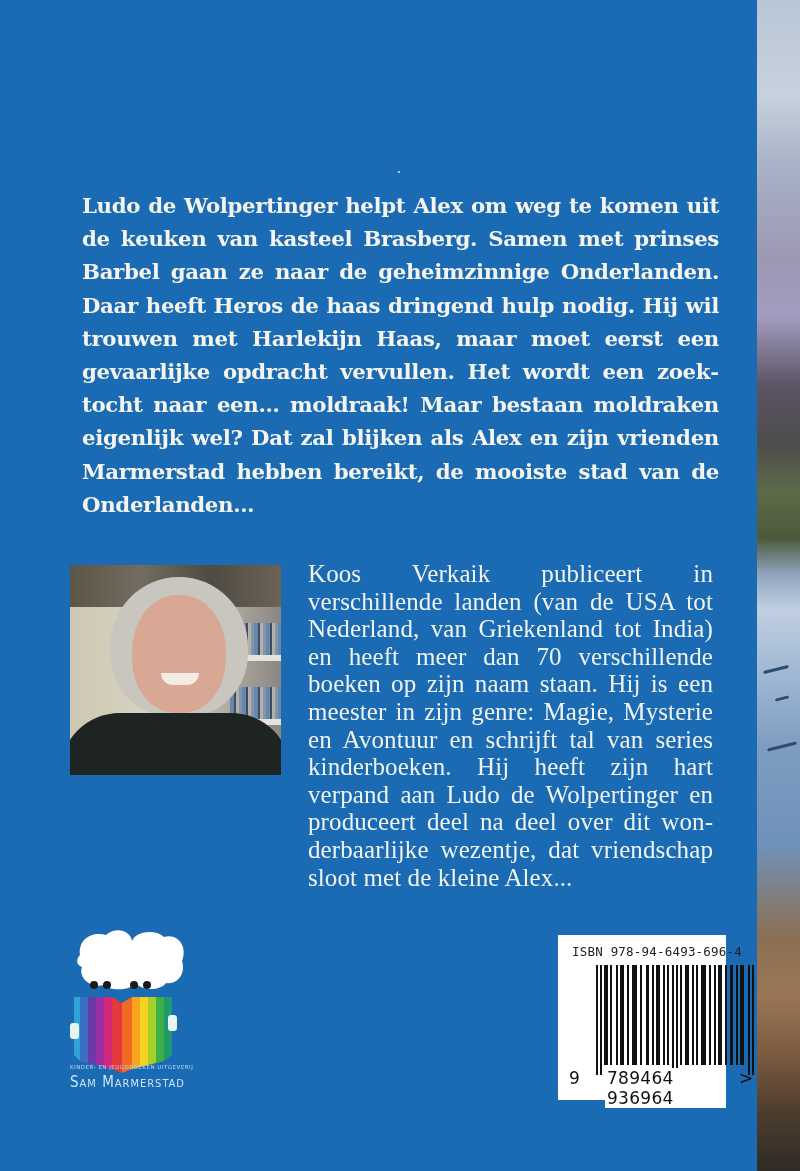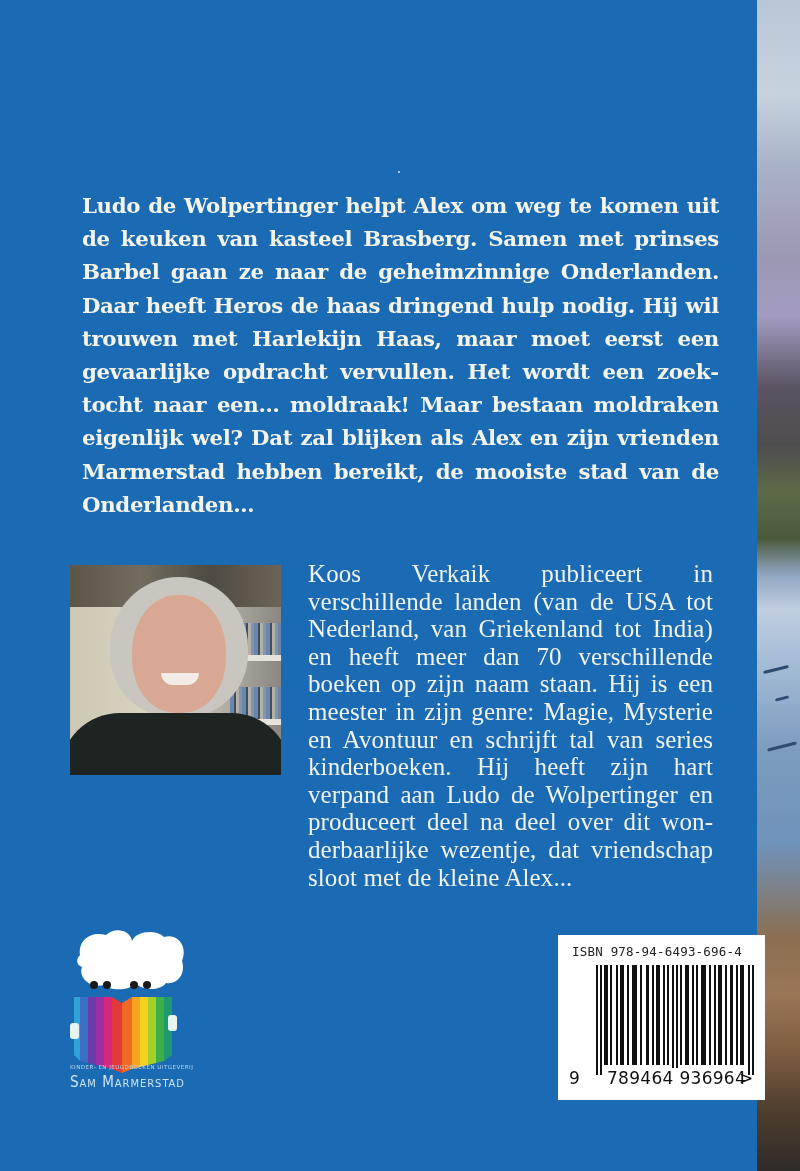--- a/index.html
+++ b/index.html
@@ -31,25 +31,25 @@
   .author-photo .shirt { position: absolute; left: -10px; top: 148px; width: 231px; height: 90px; border-radius: 60px 60px 0 0; background: #1e2422; }
 
   .bio { position: absolute; left: 305px; top: 557px; width: 405px; margin: 3px;
     font-family: "Liberation Serif", "DejaVu Serif", serif; color: #f1f3ee;
     font-size: 25px; line-height: 27.6px; text-align: justify; letter-spacing: 0.1px; }
 
   .publisher-logo { position: absolute; left: 70px; top: 925px; width: 120px; height: 150px; }
   .publisher-tag { position: absolute; left: 70px; top: 1064px; width: 125px; font-family: "DejaVu Sans", sans-serif; font-size: 5.5px; letter-spacing: 0.5px; color: #bcd8f2; white-space: nowrap; }
   .publisher-name { position: absolute; left: 70px; top: 1073px; width: 125px; font-family: "DejaVu Sans Condensed", "DejaVu Sans", sans-serif; font-size: 15px; letter-spacing: 1px; color: #cfe4f8; font-variant: small-caps; white-space: nowrap; }
 
-  .barcode-box { position: absolute; left: 558px; top: 935px; width: 207px; height: 165px; background: #ffffff; }
+  .barcode-box { position: absolute; left: 558px; top: 935px; width: 168px; height: 165px; background: #ffffff; }
   .isbn-label { position: absolute; left: 14px; top: 9px; font-family: "DejaVu Sans Mono", "Liberation Mono", monospace; font-size: 12.5px; color: #222; white-space: nowrap; letter-spacing: 0.2px; }
   .barcode { position: absolute; left: 38px; top: 30px; width: 160px; height: 110px; }
   .ean-first { position: absolute; left: 11px; top: 133px; font-family: "DejaVu Sans", sans-serif; font-size: 17px; color: #111; }
-  .ean-digits { position: absolute; left: 47px; top: 133px; font-family: "DejaVu Sans", sans-serif; font-size: 17px; color: #111; letter-spacing: 0.3px; background: #fff; padding: 0 2px; text-align: right; }
+  .ean-digits { position: absolute; left: 47px; top: 133px; font-family: "DejaVu Sans", sans-serif; font-size: 17px; color: #111; letter-spacing: 0.3px; background: #fff; padding: 0 2px; }
   .ean-arrow { position: absolute; left: 181px; top: 133px; font-family: "DejaVu Sans", sans-serif; font-size: 17px; color: #111; }
 </style>
 </head>
 <body>
 
 <div class="cover">
   <div class="blue-panel"></div>
 
   <div class="edge-art">
     <div class="streak" style="top:668px;"></div>

